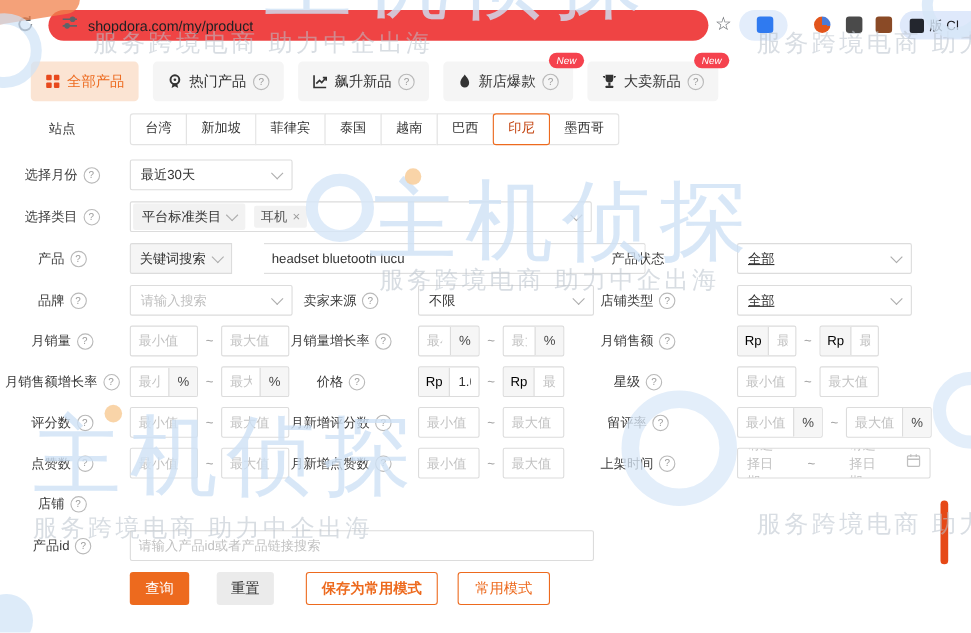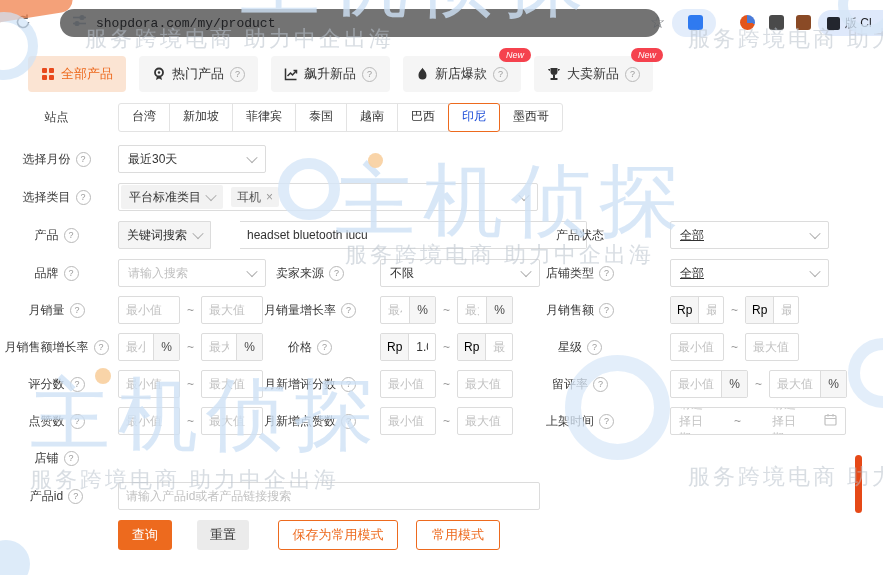--- a/index.html
+++ b/index.html
@@ -1,22 +1,22 @@
 <!DOCTYPE html>
 <html><head>
 <meta charset="utf-8">
 <style>
   html,body{margin:0;padding:0;}
   body{width:883px;height:575px;position:relative;overflow:hidden;background:#fff;
        font-family:"Liberation Sans","DejaVu Sans",sans-serif;color:#333;}
   
   .browser-bar{position:absolute;top:0;left:0;width:883px;height:48px;background:#fff;z-index:2;}
   .reload-btn{position:absolute;left:14px;top:13px;width:18px;height:18px;cursor:pointer;}
-  .omnibox{position:absolute;left:60px;top:9px;width:600px;height:28px;background:#737373;
-           border-radius:14px;display:flex;align-items:center;gap:9px;padding:0 12px;box-sizing:border-box;font-family:Liberation Mono, monospace;}
+  .omnibox{position:absolute;left:44px;top:9px;width:600px;height:28px;background:#ef4444;
+           border-radius:14px;display:flex;align-items:center;gap:9px;padding:0 12px;box-sizing:border-box;}
   .omnibox .url{font-size:13px;color:#202124;}
   .star{position:absolute;left:650px;top:12px;font-size:17px;color:#5f6368;}
   .ext-pill{position:absolute;left:672px;top:9px;width:44px;height:28px;background:#e3edfb;border-radius:14px;}
   .ext{position:absolute;top:15px;width:15px;height:15px;border-radius:3px;}
   .ext.pie{border-radius:50%;background:conic-gradient(#4a7bd8 0 100deg,#e2551c 100deg 360deg);}
   .profile-chip{position:absolute;left:818px;top:10px;height:26px;min-width:80px;background:#dfe9fb;
                 border-radius:13px;display:flex;align-items:center;gap:5px;padding:0 9px;font-size:12px;color:#1c1d21;}
   .profile-chip .sq{width:13px;height:13px;background:#23262e;border-radius:2px;}
   
   .tabs{position:absolute;left:28px;top:56px;display:flex;gap:13px;z-index:2;}
@@ -62,27 +62,27 @@
            padding:0 6px;font-size:12px;color:#555;margin-left:8px;}
   .tagchip .x{color:#9a9a9a;font-size:12px;cursor:pointer;}
   .date-box{width:176px;display:flex;align-items:center;justify-content:flex-end;padding:0 8px;box-sizing:border-box;gap:28px;}
   .date-box .ph{font-size:12px;color:#c2c2c2;}
   
   .site-group{display:flex;margin-left:5px;font-family:Liberation Mono, monospace;}
   .site-btn{padding:0 13px;height:27px;line-height:27px;background:#fff;border:1px solid #e3e3e3;
             margin-left:-1px;font-size:12px;color:#333;cursor:pointer;position:relative;}
   .site-btn:first-child{border-radius:3px 0 0 3px;margin-left:0;}
   .site-btn:last-child{border-radius:0 3px 3px 0;}
-  .site-btn.selected{border:1px solid #ed6a1e;color:#1d4ed8;border-radius:3px;z-index:2;}
+  .site-btn.selected{border:1px solid #ed6a1e;color:#c2410c;border-radius:3px;z-index:2;}
   
   .abtn{position:absolute;height:30px;border-radius:3px;font-size:13px;display:flex;align-items:center;
         justify-content:center;cursor:pointer;box-sizing:border-box;z-index:2;font-family:inherit;}
   .btn-primary{left:118px;top:520px;width:54px;background:#ed6a1e;color:#fff;border:none;font-family:Liberation Serif, serif;}
   .btn-reset{left:197px;top:520px;width:52px;background:#ebebeb;color:#333;border:none;}
-  .btn-out1{left:278px;top:520px;width:120px;background:#fff;border:1px solid #ed6a1e;color:#ed6a1e;}
+  .btn-out1{left:278px;top:520px;width:120px;background:#fff;border:1px solid #ed6a1e;color:#ed6a1e;font-weight:bold;}
   .btn-out2{left:416px;top:520px;width:84px;background:#fff;border:1px solid #ed6a1e;color:#ed6a1e;}
   
   .wm{position:absolute;z-index:30;pointer-events:none;}
   .wm-slogan{font-size:22px;letter-spacing:3px;color:#b9c2cc;opacity:.55;white-space:nowrap;}
   .wm-brand{font-size:80px;font-weight:400;letter-spacing:8px;color:#cfe2f6;opacity:.8;white-space:nowrap;}
   .wm-circle{border-radius:50%;box-sizing:border-box;}
   .side-bar-red{position:absolute;left:855px;top:455px;width:7px;height:58px;background:#e64917;
                 border-radius:4px;z-index:10;}
 </style>
 </head>

